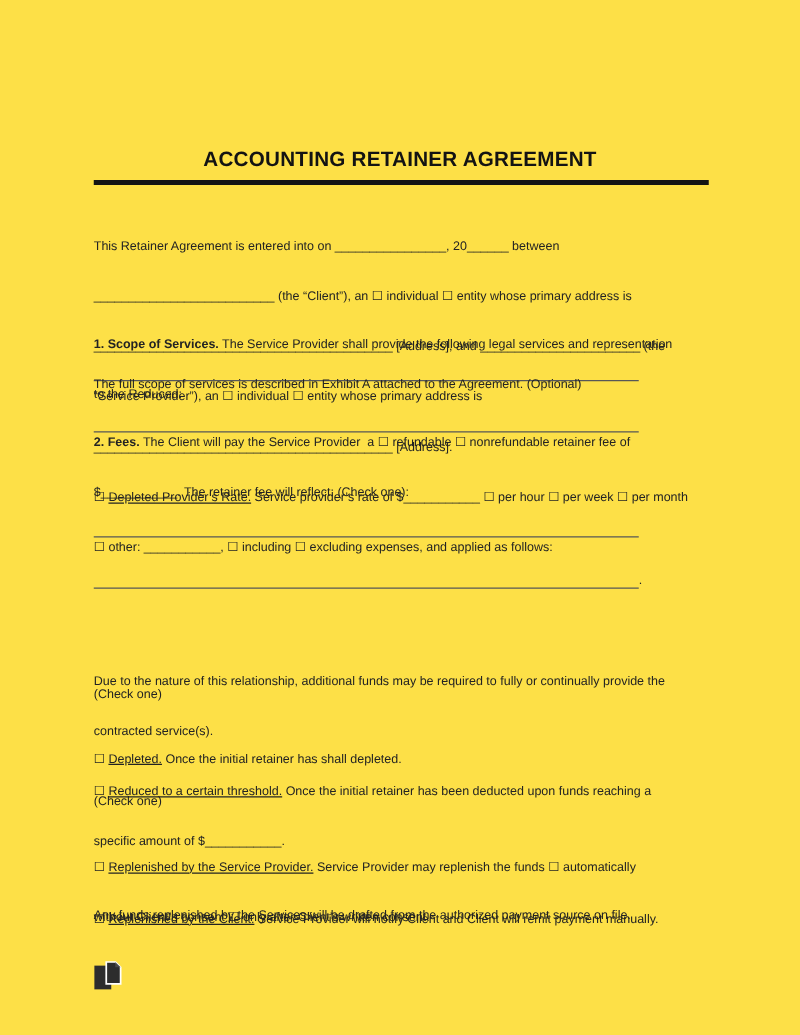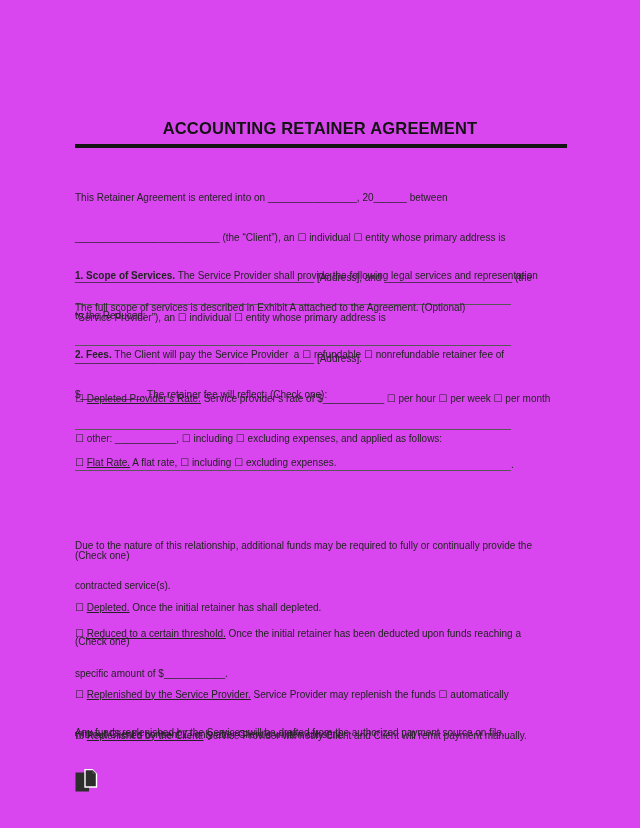--- a/index.html
+++ b/index.html
@@ -1,17 +1,17 @@
 <!DOCTYPE html>
 <html><head>
 <meta charset="utf-8">
 <style>
   html,body { margin:0; padding:0; background:#ffffff; }
   .page {
-    position:relative; width:640px; height:828px; background:#d946ef;
+    position:relative; width:640px; height:828px; background:#fde047;
     font-family:"Liberation Sans","DejaVu Sans",sans-serif;
     font-size:10px; line-height:13.4px; color:#232323; overflow:hidden;
   }
   .title {
     position:absolute; top:118px; left:0; width:640px; text-align:center;
     font-weight:bold; font-size:16.5px; line-height:20px; color:#131313;
     letter-spacing:0.2px;
   }
   .title-rule {
     position:absolute; top:144px; left:75px; width:492px; height:4px;
@@ -62,23 +62,20 @@
   <div class="para" style="top:365px">
     <div class="line"><span>☐ </span><span class="u">Depleted Provider’s Rate.</span><span> Service provider’s rate of $___________ ☐ per hour ☐ per week ☐ per month</span></div>
     <div class="line">☐ other: ___________, ☐ including ☐ excluding expenses, and applied as follows:</div>
   </div>
 
   <div class="para" style="top:389px">
     <div class="wline"></div>
     <div class="wline-row"><div class="wline"></div><span>.</span></div>
   </div>
 
-  <div class="para" style="top:429px">
-    <div class="line"><span>☐ </span><span class="u">Flat Rate.</span><span> A flat rate, ☐ including ☐ excluding expenses.</span></div>
-  </div>
 
   <div class="para" style="top:453px">
   </div>
 
 
   <div class="para" style="top:512px">
     <div class="line">Due to the nature of this relationship, additional funds may be required to fully or continually provide the</div>
     <div class="line">contracted service(s).</div>
   </div>
 

